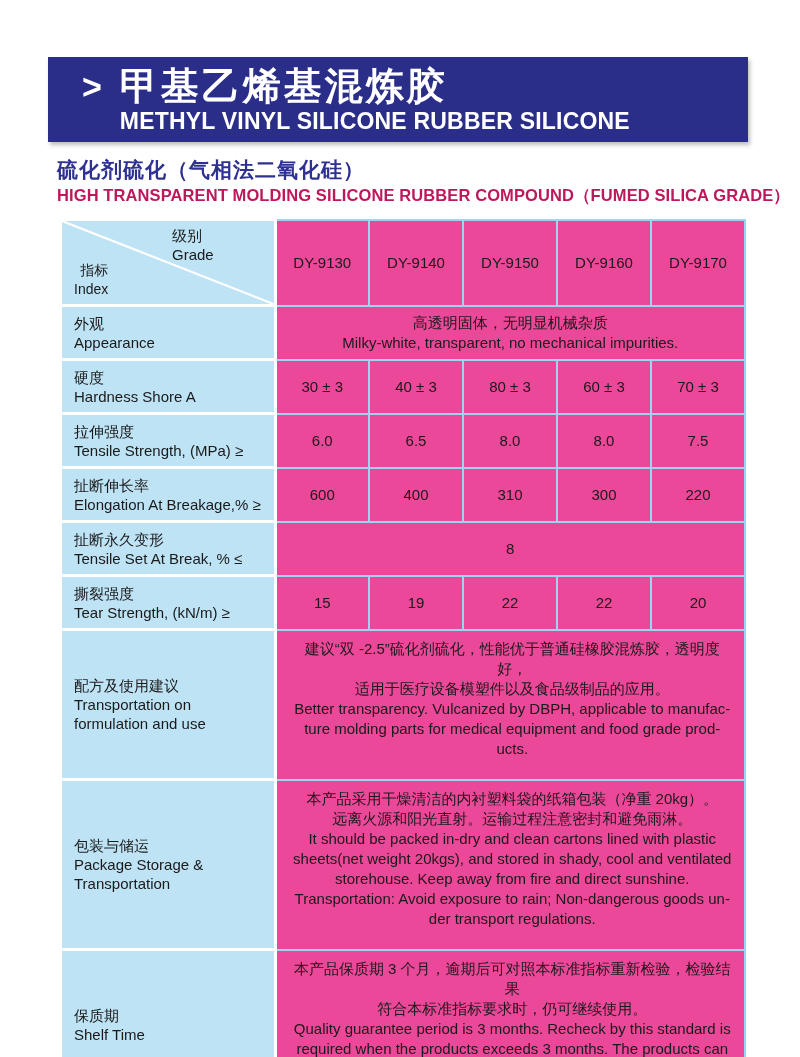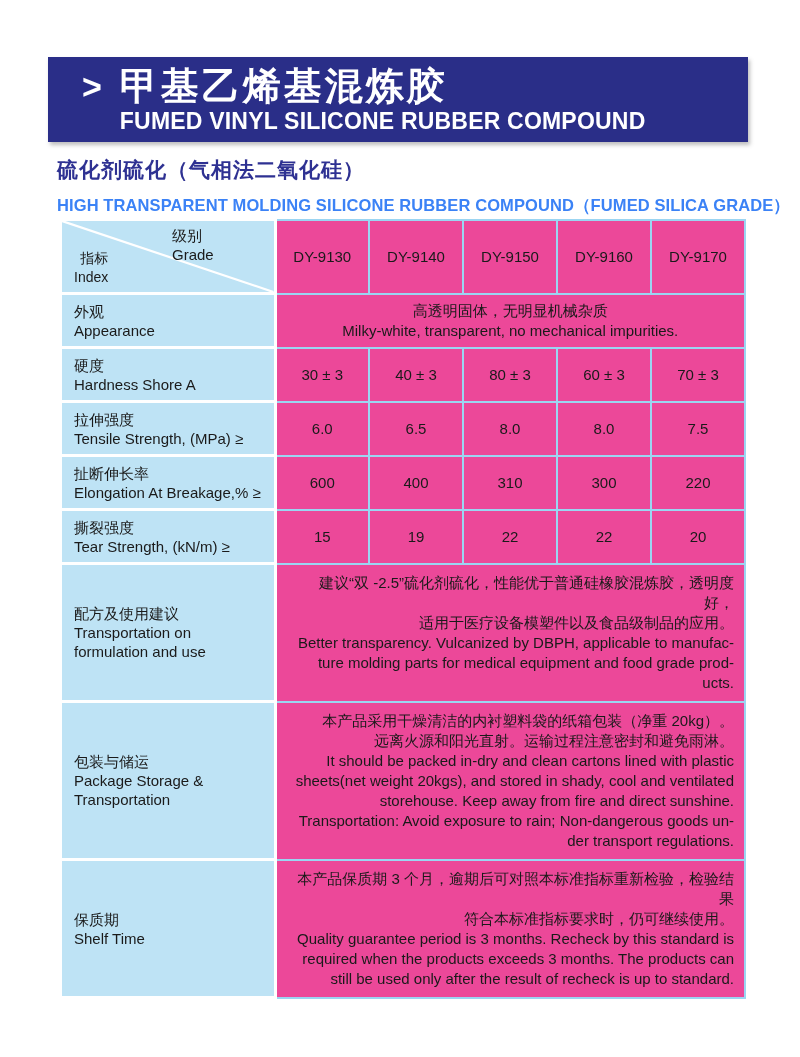--- a/index.html
+++ b/index.html
@@ -22,21 +22,21 @@
     font-size:34px; font-weight:600; line-height:42px; margin-right:18px;
     transform:scaleY(1.05);
   }
   .banner-titles { display:flex; flex-direction:column; }
   .title-zh { font-size:38px; font-weight:700; line-height:42px; letter-spacing:3px; }
   .title-en { font-size:23px; font-weight:700; line-height:28px; letter-spacing:0.2px; }
 
   
   .subtitle { position:absolute; left:57px; top:157px; }
   .subtitle-zh { color:#2e3192; font-size:21px; font-weight:700; line-height:25px; letter-spacing:1px; }
-  .subtitle-en { color:#3b82f6; font-size:16.5px; font-weight:700; line-height:20px; margin-top:13px; letter-spacing:0.1px; }
+  .subtitle-en { color:#be185d; font-size:16.5px; font-weight:700; line-height:20px; margin-top:3px; letter-spacing:0.1px; }
 
   
   table.spec {
     position:absolute; left:62px; top:218px; width:684px;
     border-collapse:collapse; table-layout:fixed;
   }
   col.c-head { width:213px; }
   col.c-data { width:94px; }
 
   th, td { font-weight:400; }
@@ -48,25 +48,25 @@
     padding:4px 8px 4px 12px;
     font-size:15px; line-height:19px; color:#1a1a1a;
   }
   td.cell {
     background:#ec4899;
     border:2px solid #9bd5f2;
     text-align:center; vertical-align:middle;
     font-size:15px; line-height:20px; color:#1a1a1a;
   }
   td.cell.text {
-    text-align:right; padding:8px 10px 8px 14px;
+    text-align:center; padding:8px 10px 20px 14px;
   }
   .pre { white-space:pre-line; }
 
-  tr.r-grade  { height:74px; }
+  tr.r-grade  { height:86px; }
   tr.r-std    { height:54px;margin-top:40px; }
   tr.r-reco   { height:120px; }
   tr.r-pack   { height:156px; }
   tr.r-shelf  { height:117px; }
 
   
   th.corner { position:relative; padding:0; }
   .corner-box { position:absolute; inset:0; }
   .corner-box svg { position:absolute; inset:0; width:100%; height:100%; display:block; }
   .corner-top {
@@ -80,21 +80,21 @@
 </style>
 </head>
 <body>
 
 <div class="page">
 
   <div class="banner">
     <span class="chevron">&gt;</span>
     <div class="banner-titles">
       <div class="title-zh">甲基乙烯基混炼胶</div>
-      <div class="title-en">FUMED VINYL SILICONE RUBBER COMPOUND</div>
+      <div class="title-en">METHYL VINYL SILICONE RUBBER SILICONE</div>
     </div>
   </div>
 
   <div class="subtitle">
     <div class="subtitle-zh">硫化剂硫化（气相法二氧化硅）</div>
     <div class="subtitle-en">HIGH TRANSPARENT MOLDING SILICONE RUBBER COMPOUND（FUMED SILICA GRADE）</div>
   </div>
 
   <table class="spec">
     <colgroup>
@@ -168,20 +168,27 @@
         <div>扯断伸长率</div>
         <div>Elongation At Breakage,% ≥</div>
       </th>
       <td class="cell">600</td>
       <td class="cell">400</td>
       <td class="cell">310</td>
       <td class="cell">300</td>
       <td class="cell">220</td>
     </tr>
 
+    <tr class="r-std">
+      <th class="rowhead">
+        <div>扯断永久变形</div>
+        <div>Tensile Set At Break, % ≤</div>
+      </th>
+      <td class="cell" colspan="5">8</td>
+    </tr>
 
     <tr class="r-std">
       <th class="rowhead">
         <div>撕裂强度</div>
         <div>Tear Strength, (kN/m) ≥</div>
       </th>
       <td class="cell">15</td>
       <td class="cell">19</td>
       <td class="cell">22</td>
       <td class="cell">22</td>

